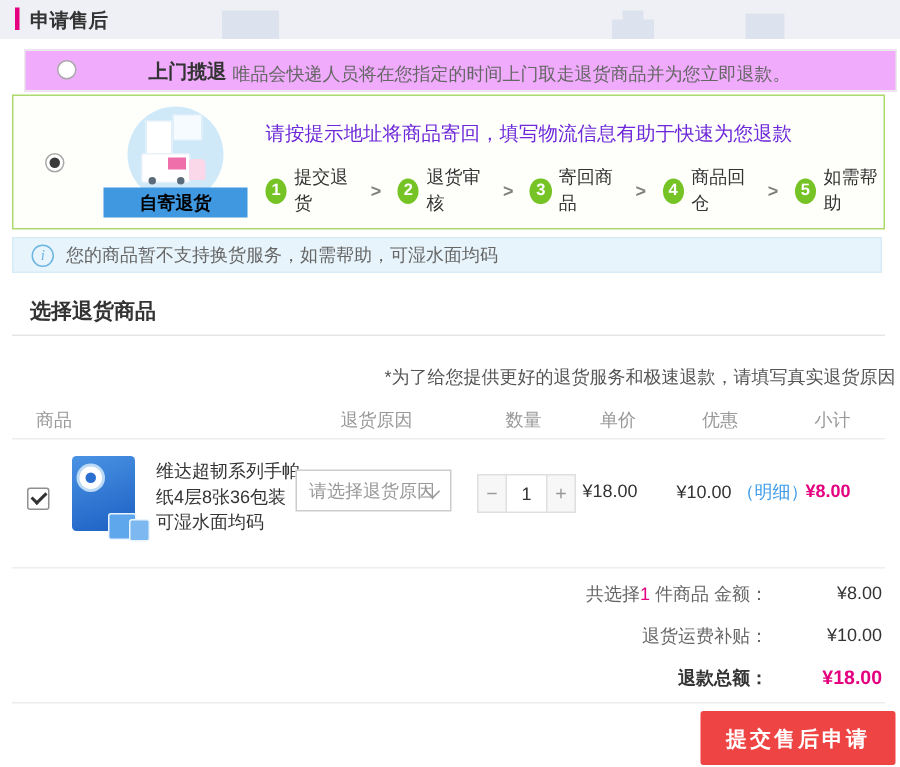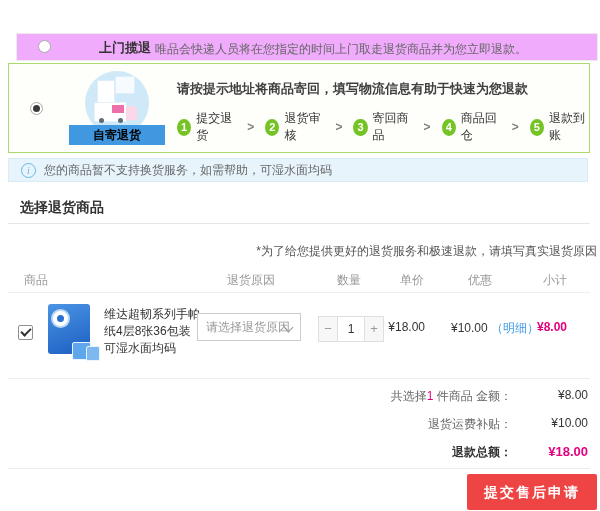--- a/index.html
+++ b/index.html
@@ -31,21 +31,21 @@
   .truck{position:absolute;left:9px;top:31px;width:31px;height:18px;background:#fff;border:1px solid #e6f1fa;border-radius:2px;}
   .vip{position:absolute;left:27px;top:34px;width:12px;height:8px;background:#ef6fab;}
   .cab{position:absolute;left:41px;top:35px;width:11px;height:14px;background:#fad7e9;border-radius:2px 3px 0 0;}
   .wheel{position:absolute;top:47px;width:5px;height:5px;border-radius:50%;background:#5a6b7a;}
   .w1{left:14px;} .w2{left:33px;}
   .badge-ribbon{position:absolute;left:0;top:54px;width:96px;height:20px;background:#3f98e0;color:#000000;
     font-size:12px;font-weight:bold;text-align:center;line-height:20px;}
   .badge-ribbon::before,.badge-ribbon::after{content:"";position:absolute;top:3px;width:10px;height:20px;background:#2f7fc4;z-index:-1;}
   .badge-ribbon::before{left:-5px;transform:skewY(14deg);}
   .badge-ribbon::after{right:-5px;transform:skewY(-14deg);}
-  .opt2-desc{position:absolute;left:168px;top:16px;font-size:13px;font-weight:bold;color:#404040;}
+  .opt2-desc{position:absolute;left:168px;top:16px;font-size:13px;font-weight:normal;color:#6d28d9;}
   .steps{position:absolute;left:168px;top:46px;display:flex;align-items:center;gap:11px;}
   .step{display:flex;align-items:center;gap:5px;}
   .step-num{width:17px;height:17px;border-radius:50%;background:#76c325;color:#fff;font-size:11px;font-weight:bold;
     text-align:center;line-height:17px;}
   .step-label{font-size:12px;color:#333;}
   .step-sep{font-size:12px;color:#7f7f7f;font-weight:bold;}
   
   .notice{position:absolute;left:8px;top:158px;width:580px;height:24px;background:#e7f4fb;border:1px solid #d8ecf8;
     box-sizing:border-box;display:flex;align-items:center;font-size:12px;color:#666;}
   .info-icon{margin-left:12px;width:13px;height:13px;border:1px solid #6db5e2;border-radius:50%;color:#6db5e2;
@@ -97,20 +97,28 @@
   
   .submit-btn{position:absolute;left:467px;top:474px;width:130px;height:36px;background:#ef4444;color:#fff;
     font-size:14px;font-weight:bold;text-align:center;line-height:36px;letter-spacing:2px;cursor:pointer;border-radius:2px;
     font-family:"Liberation Sans",sans-serif;}
 </style>
 </head>
 <body>
 
 <div id="app">
 
+  <div class="topband">
+    <div class="bld bld1"></div>
+    <div class="bld bld2a"></div>
+    <div class="bld bld2b"></div>
+    <div class="bld bld3"></div>
+    <div class="title-bar"></div>
+    <div class="page-title">申请售后</div>
+  </div>
 
   <div class="opt1">
     <span class="radio"></span>
     <span class="opt1-label">上门揽退</span>
     <span class="opt1-desc">唯品会快递人员将在您指定的时间上门取走退货商品并为您立即退款。</span>
   </div>
 
   <div class="opt2">
     <span class="radio checked"></span>
     <div class="badge">
@@ -142,21 +150,21 @@
         <span class="step-label">寄回商品</span>
       </span>
       <span class="step-sep">&gt;</span>
       <span class="step">
         <span class="step-num">4</span>
         <span class="step-label">商品回仓</span>
       </span>
       <span class="step-sep">&gt;</span>
       <span class="step">
         <span class="step-num">5</span>
-        <span class="step-label">退款到账</span>
+        <span class="step-label">如需帮助</span>
       </span>
     </div>
   </div>
 
   <div class="notice">
     <span class="info-icon">i</span>
     <span class="notice-text">您的商品暂不支持换货服务，如需帮助，可湿水面均码</span>
   </div>
 
   <div class="section-title">选择退货商品</div>

